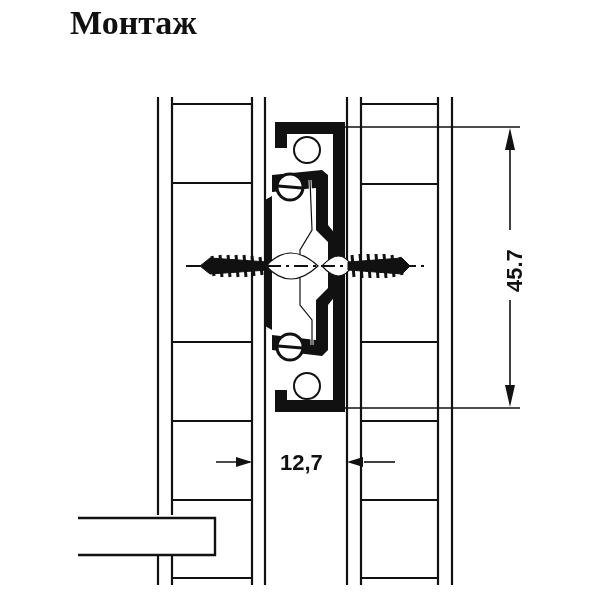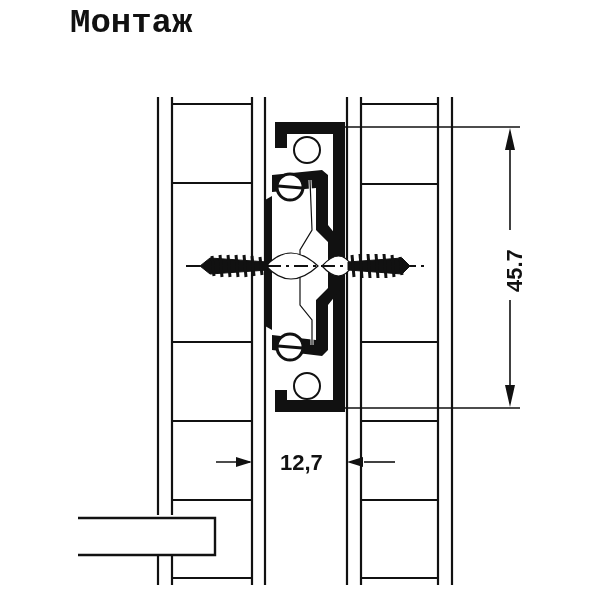--- a/index.html
+++ b/index.html
@@ -1,19 +1,19 @@
 <!DOCTYPE html>
 <html><head>
 <meta charset="utf-8">
 <style>
   html, body { margin: 0; padding: 0; background: #ffffff; }
   body { width: 600px; height: 600px; position: relative; overflow: hidden; }
   .title {
     position: absolute; left: 70px; top: 4px;
-    font-family: Liberation Mono, monospace;
+    font-family: Liberation Serif, serif;
     font-weight: bold; font-size: 34px; color: #111111; letter-spacing: 0px;
   }
   svg { position: absolute; left: 0; top: 0; }
   .dimtext {
     font-family: "Liberation Sans", sans-serif; font-weight: bold; font-size: 22px; fill: #111;
   }
 </style>
 </head>
 <body>
 

